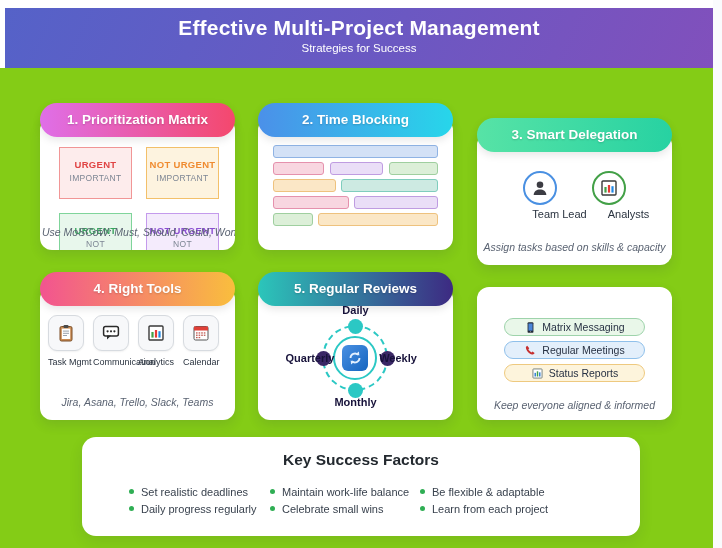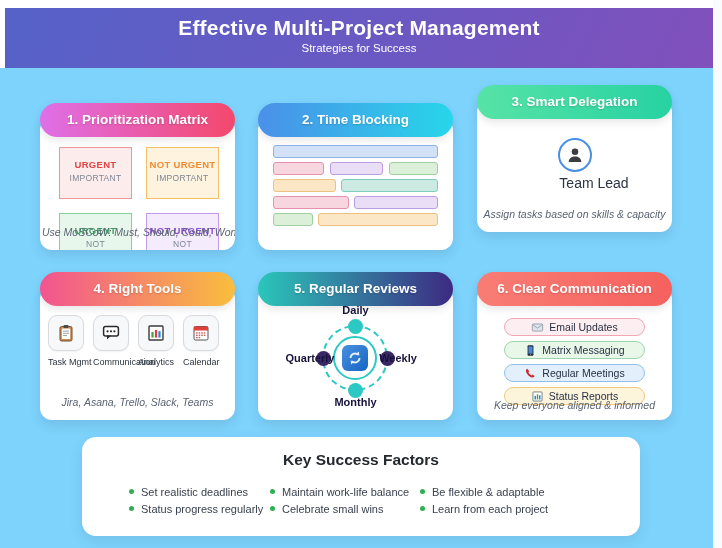--- a/index.html
+++ b/index.html
@@ -1,27 +1,27 @@
 <!DOCTYPE html>
 <html><head>
 <meta charset="utf-8">
 <style>
   html,body{margin:0;padding:0;background:#fff;}
-  .page{position:relative;width:722px;height:548px;background:#7dd3fc;overflow:hidden;
+  .page{position:relative;width:722px;height:548px;background:#84cc16;overflow:hidden;
         font-family:"Liberation Sans",sans-serif;}
   .top-band{position:absolute;left:0;top:0;width:100%;height:68px;background:#ffffff;}
   .banner{position:absolute;left:5px;top:8px;right:9px;height:60px;text-align:center;color:#fff;
           background:linear-gradient(115deg,#5562c8 0%,#6b58c2 55%,#8150bc 100%);}
   .banner h1{margin:8px 0 2px;font-size:21px;font-weight:bold;letter-spacing:.2px;}
   .banner .sub{font-size:11.5px;}
   .scroll-strip{position:absolute;right:0;top:0;width:9px;height:548px;background:#fafbfd;}
 
   
   .card{position:absolute;width:195px;height:147px;}
-  #card1{left:40px;top:103px}#card2{left:258px;top:103px}#card3{left:477px;top:85px}
+  #card1{left:40px;top:103px}#card2{left:258px;top:103px}#card3{left:477px;top:118px}
   #card4{left:40px;top:272px;height:148px}#card5{left:258px;top:272px;height:148px}#card6{left:477px;top:272px;height:148px}
   .card-header{position:absolute;left:0;right:0;top:0;height:34px;border-radius:17px;z-index:3;
     color:#fff;font-weight:bold;font-size:13.5px;text-align:center;line-height:34px;
     text-shadow:0 1px 2px rgba(0,0,0,.18);box-shadow:0 3px 8px rgba(0,0,0,.10);}
   .card-body{position:absolute;left:0;right:0;top:15px;bottom:0;background:#fff;border-radius:12px;
     box-shadow:0 5px 12px rgba(30,40,70,.12);overflow:hidden;}
   .g1{background:linear-gradient(90deg,#df6fe8,#f4486d);}
   .g2{background:linear-gradient(90deg,#4b90e9,#27d6ea);}
   .g3{background:linear-gradient(90deg,#57e3a6,#27d2a2);}
   .g4{background:linear-gradient(90deg,#f25490,#f9be3d);}
@@ -51,21 +51,21 @@
   .tb.green{background:#dcefd8;border-color:#9fcf9f}
   .tb.orange{background:#fbe7c6;border-color:#eec27e}
   .tb.teal{background:#cdeae2;border-color:#7fcdbd}
 
   
   .roles{position:absolute;left:0;right:0;top:38px;display:flex;justify-content:center;gap:11px;}
   .role{display:flex;flex-direction:column;align-items:center;width:58px;}
   .role-circle{width:34px;height:34px;border-radius:50%;background:#fff;border:2.5px solid;
     display:flex;align-items:center;justify-content:center;box-sizing:border-box;}
   .ring-blue{border-color:#4a90e2}.ring-pink{border-color:#e2336e}.ring-green{border-color:#43a047}
-  .role-label{margin-top:3px;font-size:14px;color:#2b3440;white-space:nowrap;margin-left:39px;}
+  .role-label{margin-top:3px;font-size:11px;color:#2b3440;white-space:nowrap;margin-left:39px;}
 
   
   .tools{position:absolute;left:8px;right:8px;top:28px;display:flex;justify-content:space-between;}
   .tool{display:flex;flex-direction:column;width:44px;}
   .tool-tile{width:34px;height:34px;border-radius:9px;background:#f7f8fa;border:1px solid #d7dbe0;
     display:flex;align-items:center;justify-content:center;box-shadow:0 1px 2px rgba(0,0,0,.06);}
   .tool-label{margin-top:6px;font-size:9px;color:#2b3440;white-space:nowrap;}
 
   
   .cycle-dashed{position:absolute;left:64px;top:38px;width:66px;height:66px;border:2px dashed #2bc8c4;
@@ -172,20 +172,33 @@
         <div class="role">
           <div class="role-circle ring-blue">
             <span>
               <svg width="20" height="20" viewBox="0 0 20 20">
                   <circle cx="10" cy="6.8" r="3.3" fill="#3c3c43"></circle>
                   <path d="M3.6 17c.5-3.9 3-5.4 6.4-5.4s5.9 1.5 6.4 5.4z" fill="#3c3c43"></path>
                 </svg>
             </span>
           </div>
           <div class="role-label">Team Lead</div>
+        </div>
+        <div class="role">
+          <div class="role-circle ring-green">
+            <span>
+              <svg width="20" height="20" viewBox="0 0 20 20">
+                  <rect x="3" y="3" width="14" height="14" rx="1" fill="#fff" stroke="#3a3a3a" stroke-width="1.4"></rect>
+                  <rect x="5.4" y="9" width="2.2" height="5.6" fill="#43a047"></rect>
+                  <rect x="8.9" y="7" width="2.2" height="7.6" fill="#e53935"></rect>
+                  <rect x="12.4" y="8.2" width="2.2" height="6.4" fill="#1e88e5"></rect>
+                </svg>
+            </span>
+          </div>
+          <div class="role-label">Analysts</div>
         </div>
       </div>
       <div class="caption">Assign tasks based on skills &amp; capacity</div>
     </div>
   </section>
 
   <section class="card" id="card4">
     <div class="card-header g4">4. Right Tools</div>
     <div class="card-body">
       <div class="tools">
@@ -278,32 +291,22 @@
       <span class="cy-dot cy-teal dot-bottom"></span>
       <span class="cy-dot cy-purple dot-left"></span>
       <div class="cy-label lbl-daily">Daily</div>
       <div class="cy-label lbl-weekly">Weekly</div>
       <div class="cy-label lbl-monthly">Monthly</div>
       <div class="cy-label lbl-quarterly">Quarterly</div>
     </div>
   </section>
 
   <section class="card" id="card6">
-    <div class="card-header g6">6. Clear Communication</div>
     <div class="card-body">
       <div class="pills">
-        <div class="pill pill-pink">
-          <span>
-            <svg width="13" height="13" viewBox="0 0 20 20">
-                <rect x="2" y="4.5" width="16" height="11" rx="1.5" fill="#dfe3ea" stroke="#8a93a3" stroke-width="1.2"></rect>
-                <path d="M2.6 5.6 10 11l7.4-5.4" fill="none" stroke="#8a93a3" stroke-width="1.2"></path>
-              </svg>
-          </span>
-          <span>Email Updates</span>
-        </div>
         <div class="pill pill-green">
           <span>
             <svg width="13" height="13" viewBox="0 0 20 20">
                 <rect x="5.5" y="1.8" width="9" height="16.4" rx="1.8" fill="#232a36"></rect>
                 <rect x="6.8" y="3.8" width="6.4" height="11" fill="#4b86d8"></rect>
                 <circle cx="10" cy="16.4" r=".9" fill="#888"></circle>
               </svg>
           </span>
           <span>Matrix Messaging</span>
         </div>
@@ -333,21 +336,21 @@
 
   <section id="ksf">
     <h2 class="ksf-title">Key Success Factors</h2>
     <div class="ksf-col col-a">
       <div class="ksf-item">
           <span class="dot"></span>
           <span>Set realistic deadlines</span>
         </div>
       <div class="ksf-item">
           <span class="dot"></span>
-          <span>Status progress regularly</span>
+          <span>Daily progress regularly</span>
         </div>
     </div>
     <div class="ksf-col col-b">
       <div class="ksf-item">
           <span class="dot"></span>
           <span>Maintain work-life balance</span>
         </div>
       <div class="ksf-item">
           <span class="dot"></span>
           <span>Celebrate small wins</span>

